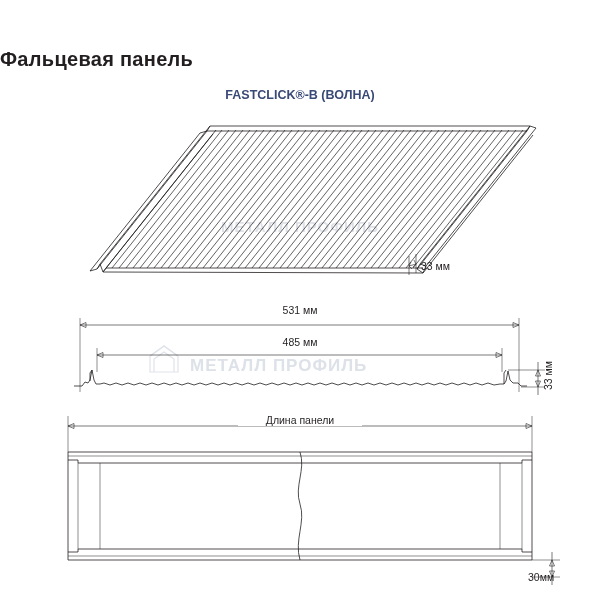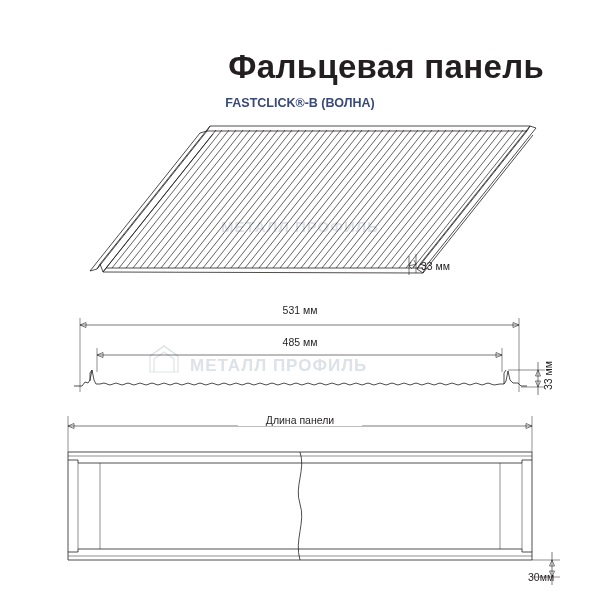--- a/index.html
+++ b/index.html
@@ -18,36 +18,35 @@
   .page {
     position: relative;
     width: 600px;
     height: 600px;
   }
   .title {
     position: absolute;
     top: 48px;
     left: 0;
     width: 544px;
-    text-align: right;
-    font-size: 33px;
+    text-align: left;
+    font-size: 20px;
     font-weight: bold;
     letter-spacing: 0.3px;
     color: #231f20;
   }
   .subtitle {
     position: absolute;
     top: 88px;
     left: 0;
     width: 600px;
     text-align: center;
     font-size: 12.5px;
     font-weight: bold;
     color: #3a4a77;
-    margin-top: 8px;
   }
   .svg-layer {
     position: absolute;
     top: 0;
     left: 0;
   }
   .dim {
     font-family: "Liberation Sans", sans-serif;
     font-size: 10.5px;
     fill: #231f20;

